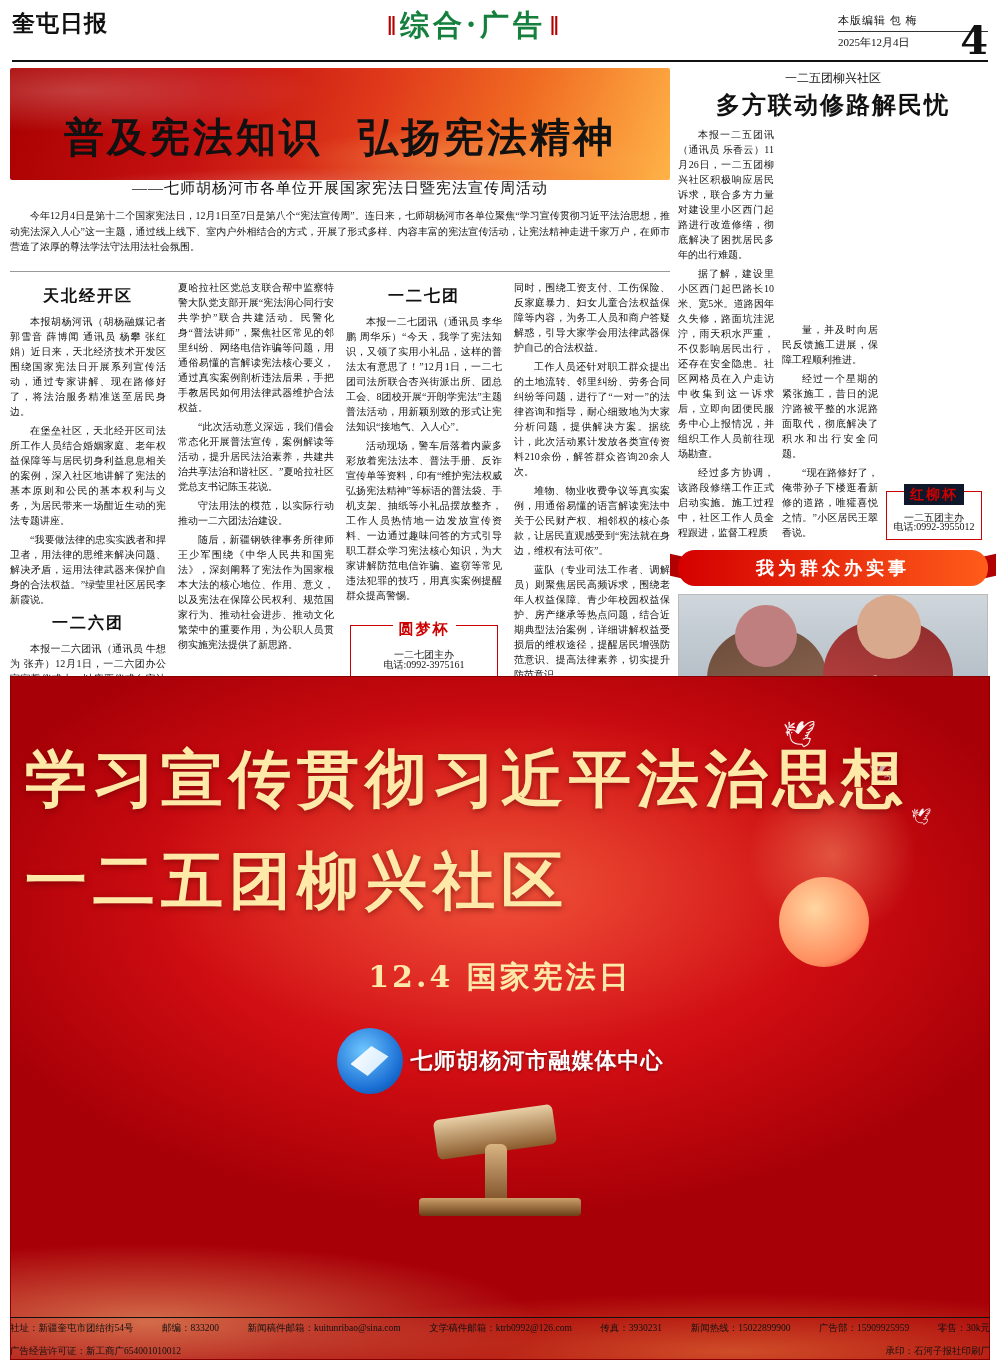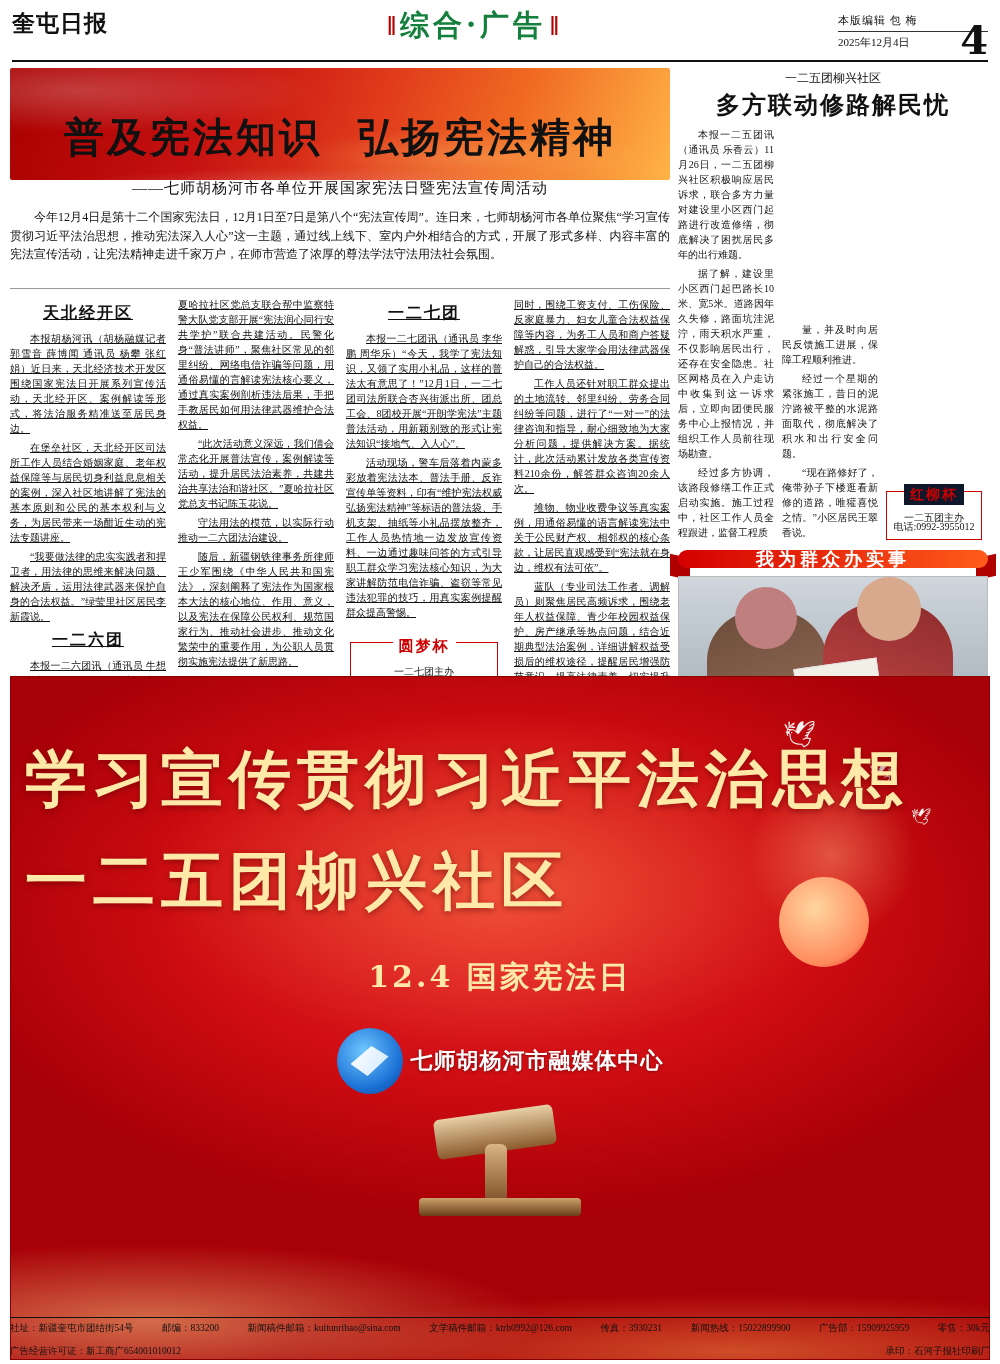--- a/index.html
+++ b/index.html
@@ -64,28 +64,28 @@
     text-align:center; font-family:"DejaVu Serif", serif;
     font-size:40px; font-weight:bold; letter-spacing:3px;
     color:#111; margin-top:-78px; position:relative; z-index:3;
   }
   .headline .gap { display:inline-block; width:36px; }
   .subheadline {
     text-align:center; font-size:15px; margin-top:14px; position:relative; z-index:3;
     letter-spacing:1px;
   }
   .lead {
-    margin-top:10px; font-size:12px; line-height:1.55; text-align:justify;
-    border-bottom:1px solid #999; padding-bottom:24px; text-indent:2em;
+    margin-top:10px; font-size:10px; line-height:1.55; text-align:justify;
+    border-bottom:1px solid #999; padding-bottom:16px; text-indent:2em;
     column-count:1;
   }
 
   
   .cols3 { display:flex; gap:12px; margin-top:8px; }
-  .col { width:208px; font-size:10px; line-height:1.5; text-align:justify;text-decoration:underline; }
+  .col { width:208px; font-size:10px; line-height:1.5; text-align:justify; }
   .col h3 {
     text-align:center; font-size:16px; font-weight:bold; margin:4px 0 6px 0;
     font-family:"DejaVu Serif", serif; letter-spacing:2px;
   }
   .col p { margin:0 0 4px 0; text-indent:2em; }
   .col p.nf { text-indent:0; }
 
   
   .award-box {
     border:1px solid #c00; margin:22px 4px; padding:6px 4px 8px;
@@ -108,21 +108,21 @@
   .r-cols { display:flex; gap:8px; font-size:10px; line-height:1.5; text-align:justify;align-items:flex-end; }
   .r-col { width:96px; }
   .r-col p { margin:0 0 4px 0; text-indent:2em; }
 
   .redcup-box { border:1px solid #c00; margin:6px 60px 4px; padding:4px; text-align:center; }
   .redcup-title { font-size:14px; font-weight:bold; color:#c00; background:#0f172a;
     display:inline-block; padding:0 6px; position:relative; top:-12px; letter-spacing:2px; }
   .redcup-line { font-size:10px; margin-top:-8px; line-height:1.7; }
 
   .ribbon {
-    margin:6px 0 8px; height:18px; position:relative;
+    margin:6px 0 8px; height:36px; position:relative;
     background:linear-gradient(90deg,#d40000,#ff5c1a);
     border-radius:17px;
     display:flex; align-items:center; justify-content:center;
   }
   .ribbon span {
     color:#fff; font-weight:bold; font-size:18px; letter-spacing:4px;
     font-family:"DejaVu Serif", serif;
   }
   .ribbon::before, .ribbon::after{
     content:""; position:absolute; top:6px; width:20px; height:22px;
@@ -250,21 +250,21 @@
           <span>普及宪法知识</span><span class="gap"></span><span>弘扬宪法精神</span>
         </div>
         <div class="subheadline">——七师胡杨河市各单位开展国家宪法日暨宪法宣传周活动</div>
       </div>
       <div class="lead">今年12月4日是第十二个国家宪法日，12月1日至7日是第八个“宪法宣传周”。连日来，七师胡杨河市各单位聚焦“学习宣传贯彻习近平法治思想，推动宪法深入人心”这一主题，通过线上线下、室内户外相结合的方式，开展了形式多样、内容丰富的宪法宣传活动，让宪法精神走进千家万户，在师市营造了浓厚的尊法学法守法用法社会氛围。</div>
 
       <div class="cols3">
 
         <div class="col">
           <h3>天北经开区</h3>
-          <p>本报胡杨河讯（胡杨融媒记者 郭雪音  薛博闻  通讯员  杨攀  张红娟）近日来，天北经济技术开发区围绕国家宪法日开展系列宣传活动，天北经开区、案例解读等形式，将法治服务精准送至居民身边。</p>
+          <p>本报胡杨河讯（胡杨融媒记者 郭雪音  薛博闻  通讯员  杨攀  张红娟）近日来，天北经济技术开发区围绕国家宪法日开展系列宣传活动，通过专家讲解、现在路修好了，将法治服务精准送至居民身边。</p>
           <p>在堡垒社区，天北经开区司法所工作人员结合婚姻家庭、老年权益保障等与居民切身利益息息相关的案例，深入社区地讲解了宪法的基本原则和公民的基本权利与义务，为居民带来一场酣近生动的宪法专题讲座。</p>
           <p>“我要做法律的忠实实践者和捍卫者，用法律的思维来解决问题、解决矛盾，运用法律武器来保护自身的合法权益。”绿莹里社区居民李新霞说。</p>
           <h3>一二六团</h3>
           <p>本报一二六团讯（通讯员  牛想为  张卉）12月1日，一二六团办公室宣誓仪式上，以庄严仪式向宪法致敬，向法治承诺。</p>
           <p>宣誓仪式在雄壮的中华人民共和国国歌声中拉开序幕，全体公职人员整齐肃立，高举右拳，面向国旗下庄严宣誓：“我宣誓：忠于中华人民共和国宪法，维护宪法权威，履行法定职责……”字字千钧的誓言回荡在会场，彰显出公职人员对宪法的忠诚信仰和对法治的坚定守护。</p>
           <p>大家表示，将以此次宪法宣誓为契机，进一步增强法治观念，提高法治素养，坚持依法行政，做尊法学法</p>
           <div class="award-box">
             <div class="award-title">奋进杯</div>
             <div class="award-line">一二六团主办</div>
             <div class="award-line">电话:0992-3966001</div>

